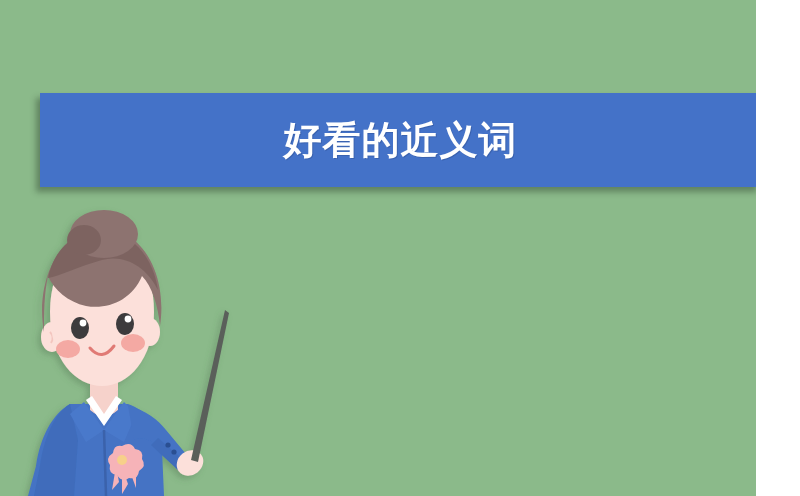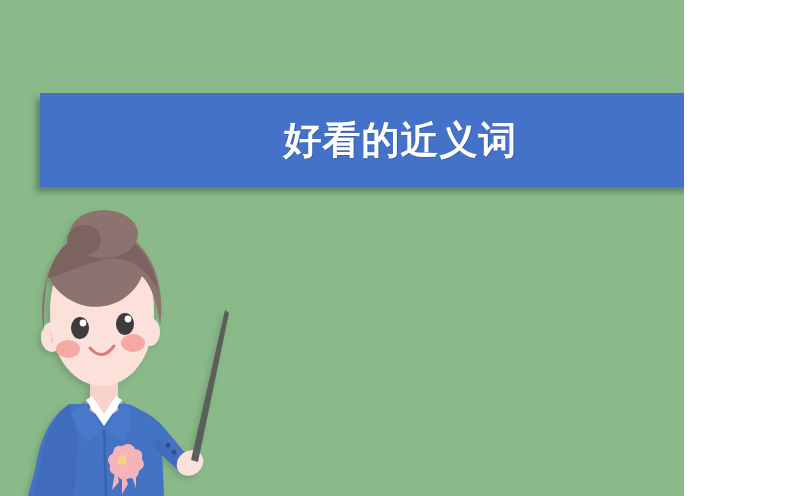--- a/index.html
+++ b/index.html
@@ -7,21 +7,21 @@
     padding: 0;
   }
   body {
     width: 800px;
     height: 496px;
     overflow: hidden;
     font-family: "Liberation Sans", "DejaVu Sans", sans-serif;
   }
   #stage {
     position: relative;
-    width: 684px;
+    width: 756px;
     height: 496px;
     background: #8bba8a;
     overflow: hidden;
   }
 
   
   #title-banner {
     position: absolute;
     left: 40px;
     top: 93px;

